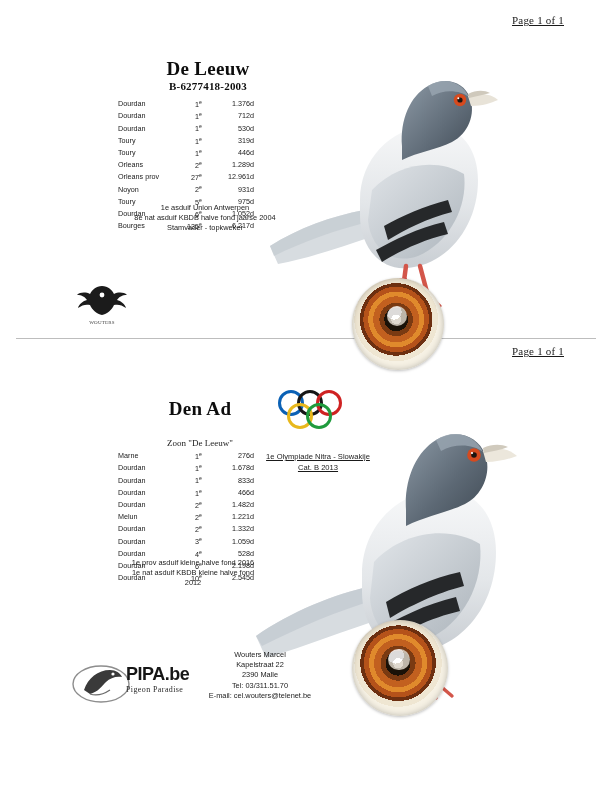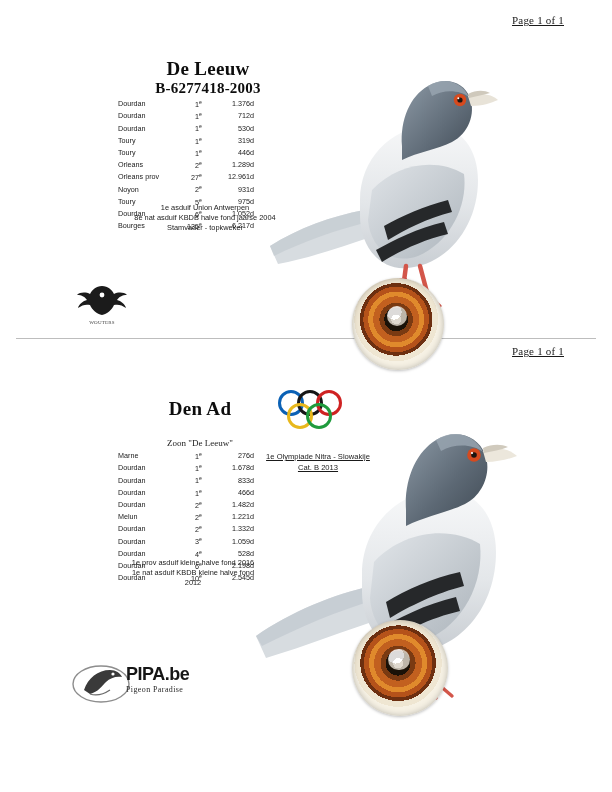--- a/index.html
+++ b/index.html
@@ -50,21 +50,21 @@
     font-size: 19px;
     color: #0d0d0d;
     letter-spacing: 0.3px;
     text-align: center;
     width: 200px;
   }
   .pigeon-ring {
     position: absolute;
     font-family: "Liberation Serif", serif;
     font-weight: bold;
-    font-size: 15px;
+    font-size: 11px;
     color: #0d0d0d;
     letter-spacing: 0.2px;
     text-align: center;
     width: 200px;
   }
   .pigeon-sub {
     position: absolute;
     font-family: "Liberation Serif", serif;
     font-size: 9px;
     color: #222;
@@ -455,13 +455,20 @@
       <circle cx="43" cy="14" r="1.6" fill="#fff"></circle>
       <path d="M20 34 C26 36 34 34 40 30" stroke="#6a6a6a" stroke-width="1.2" fill="none"></path>
     </svg>
   </div>
 
   <div class="pipa" style="left:126px; top:296px;">
     <div class="pipa-text">PIPA.be</div>
     <div class="pipa-sub">Pigeon Paradise</div>
   </div>
 
+  <div class="address" style="left:180px; top:282px;">
+    <div>Wouters Marcel</div>
+    <div>Kapelstraat 22</div>
+    <div>2390 Malle</div>
+    <div>Tel: 03/311.51.70</div>
+    <div>E-mail: cel.wouters@telenet.be</div>
+  </div>
 </div>
 
 </body></html>

